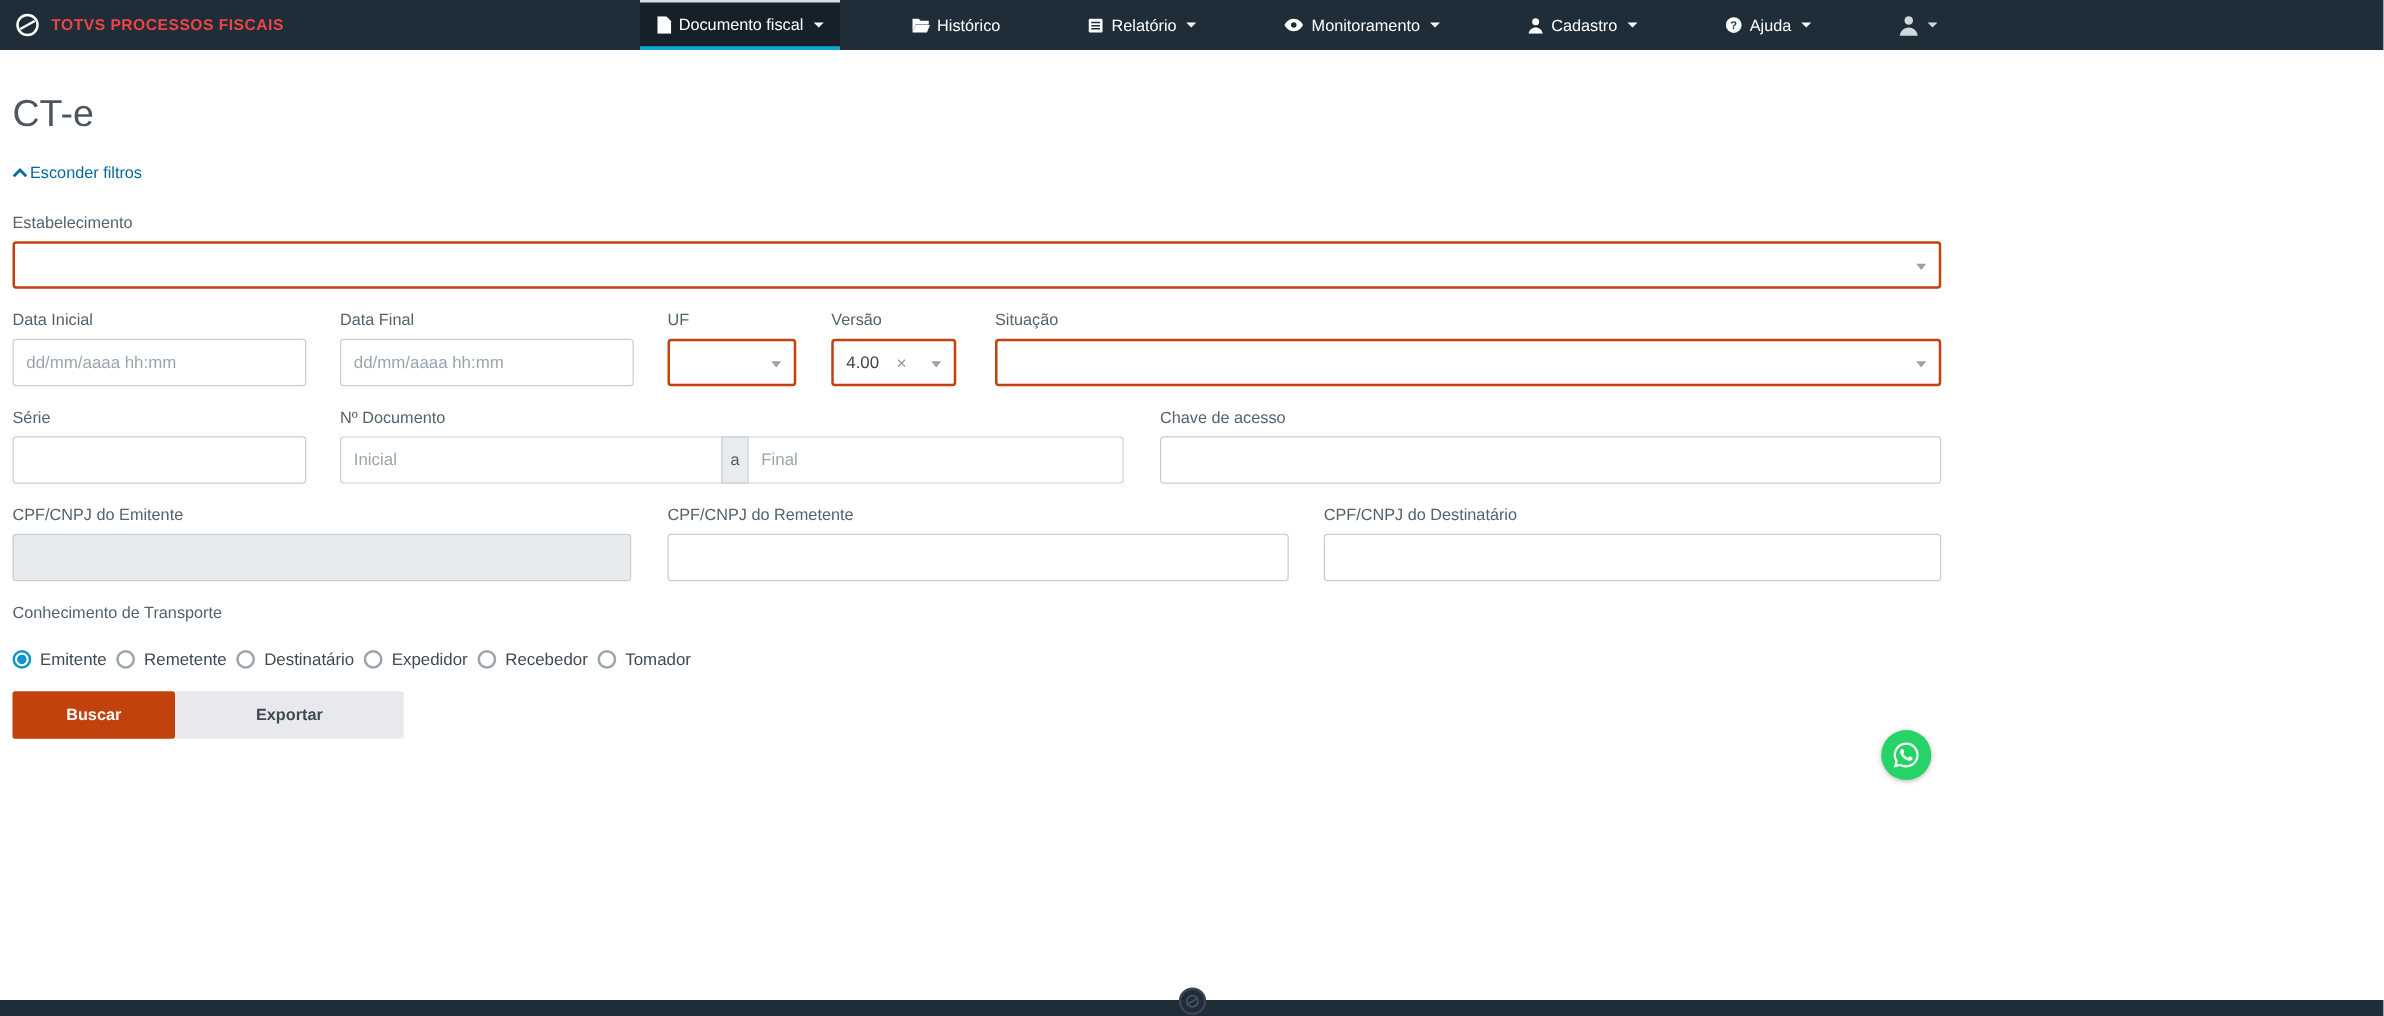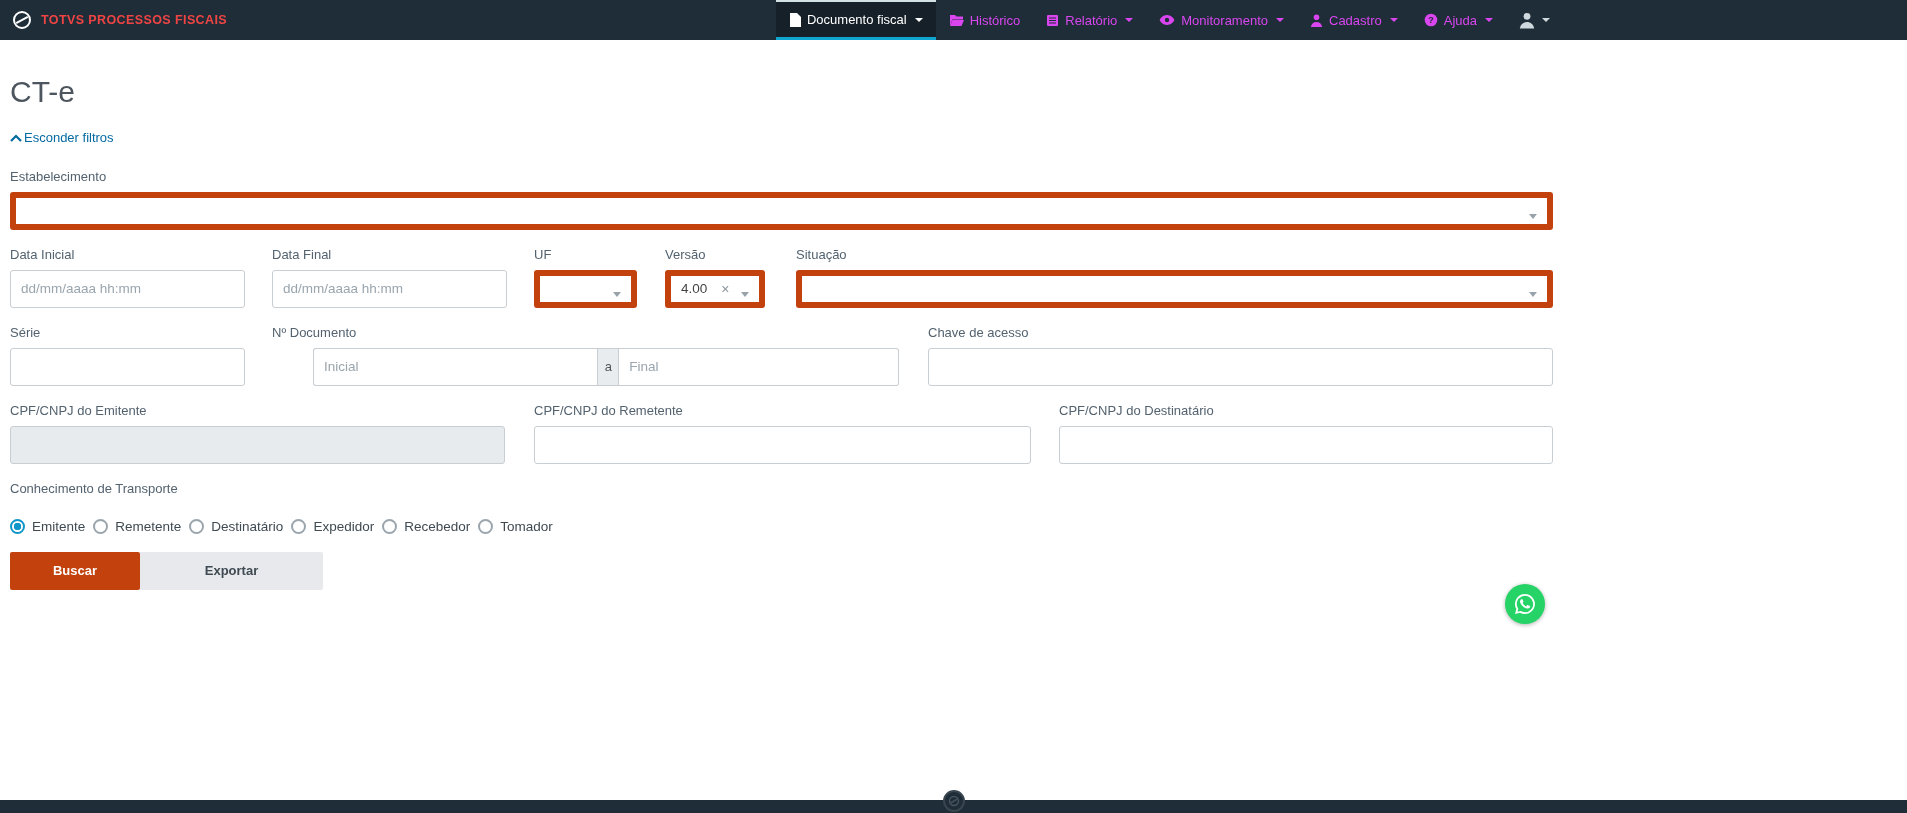--- a/index.html
+++ b/index.html
@@ -3,44 +3,44 @@
 <meta charset="utf-8">
 <style>
   html,body{margin:0;padding:0;}
   body{font-family:"Liberation Sans", sans-serif; background:#fff;}
   .app{position:relative;width:1907px;height:813px;overflow:hidden;background:#fff;}
 
   
   .navbar{position:absolute;top:0;left:0;right:0;height:40px;background:#1f2d38;z-index:5;}
   .nav-inner{display:flex;height:40px;width:1562px;padding-left:12px;box-sizing:border-box;align-items:stretch;}
   .brand{display:flex;align-items:center;gap:9px;color:#ef4444;font-weight:bold;font-size:12.5px;letter-spacing:.4px;white-space:nowrap;}
-  .nav-menu{margin-left:auto;display:flex;height:40px;}
-  .nav-item{display:flex;align-items:center;gap:6px;padding:0 13px;color:#d946ef;font-size:13px;cursor:pointer;box-sizing:border-box;white-space:nowrap;}
+  .nav-menu{margin-left:auto;display:flex;height:40px;gap:44px;}
+  .nav-item{display:flex;align-items:center;gap:6px;padding:0 13px;color:#ffffff;font-size:13px;cursor:pointer;box-sizing:border-box;white-space:nowrap;}
   .nav-item .nav-ico{display:flex;align-items:center;}
   .nav-item.active{background:#162029;color:#fff;border-bottom:3px solid #0fa7cf;border-top:2px solid rgba(232,246,250,.9);}
   .caret{width:0;height:0;border-left:4px solid transparent;border-right:4px solid transparent;border-top:4px solid currentColor;margin-left:2px;}
   .user-item{display:flex;align-items:center;gap:4px;padding:0 12px;color:#cfd8dd;cursor:pointer;}
 
   
   .content{position:absolute;top:40px;left:0;width:1543px;padding-left:10px;}
   .page-title{font-size:30px;font-weight:400;color:#4d565e;margin:35px 0 0 0;}
   .hide-filters{display:inline-flex;align-items:center;gap:2px;color:#0369a1;font-size:13px;margin-top:21px;cursor:pointer;text-decoration:none;}
   .field-label{display:block;font-size:13px;color:#53626f;margin:0 0 8px 0;}
   .row{display:flex;margin-top:17px;}
   .col{box-sizing:border-box;}
 
   .input{box-sizing:border-box;height:38px;width:100%;border:1px solid #c9ced3;border-radius:3px;background:#fff;font-size:13.5px;color:#444;padding:0 10px;font-family:inherit;outline:none;}
   .input::placeholder{color:#9aa5ad;}
   .input.disabled{background:#e8ebee;}
-  .select{box-sizing:border-box;position:relative;height:38px;border:6px solid #c2410c;border-radius:3px;background:#fff;display:flex;align-items:center;padding:0 24px 0 10px;font-size:13.5px;color:#444;cursor:pointer;}
+  .select{box-sizing:border-box;position:relative;height:38px;border:2px solid #c2410c;border-radius:3px;background:#fff;display:flex;align-items:center;padding:0 24px 0 10px;font-size:13.5px;color:#444;cursor:pointer;}
   .sel-caret{position:absolute;right:10px;top:16px;width:0;height:0;border-left:4.5px solid transparent;border-right:4.5px solid transparent;border-top:5px solid #98a2aa;}
   .clear-x{color:#8d979e;font-size:14px;margin-left:14px;cursor:pointer;line-height:1;}
 
   .doc-group{display:flex;width:627px;}
-  .doc-group .input.first{border-radius:3px 0 0 3px;border-right:none;width:305px;margin-left:41px;}
+  .doc-group .input.first{border-radius:3px 0 0 3px;border-right:none;width:305px;}
   .doc-a{width:22px;box-sizing:border-box;background:#e9ecef;border:1px solid #c9ced3;display:flex;align-items:center;justify-content:center;font-size:13px;color:#555;flex:none;}
   .doc-group .input.last{border-radius:0 3px 3px 0;border-left:none;width:300px;}
 
   .radio-row{display:flex;align-items:center;gap:8px;margin-top:23px;font-size:13.5px;color:#3f4a52;}
   .radio-item{display:flex;align-items:center;gap:7px;cursor:pointer;}
   .radio{width:15px;height:15px;border-radius:50%;border:2px solid #9aa5ad;box-sizing:border-box;background:#fff;flex:none;}
   .radio.checked{border-color:#1096c8;background:radial-gradient(circle,#1096c8 0 3.5px,#fff 4px);}
 
   .btn-row{display:flex;margin-top:18px;}
   .btn{height:38px;border:none;border-radius:2px;font-weight:bold;font-size:13px;font-family:inherit;cursor:pointer;}

